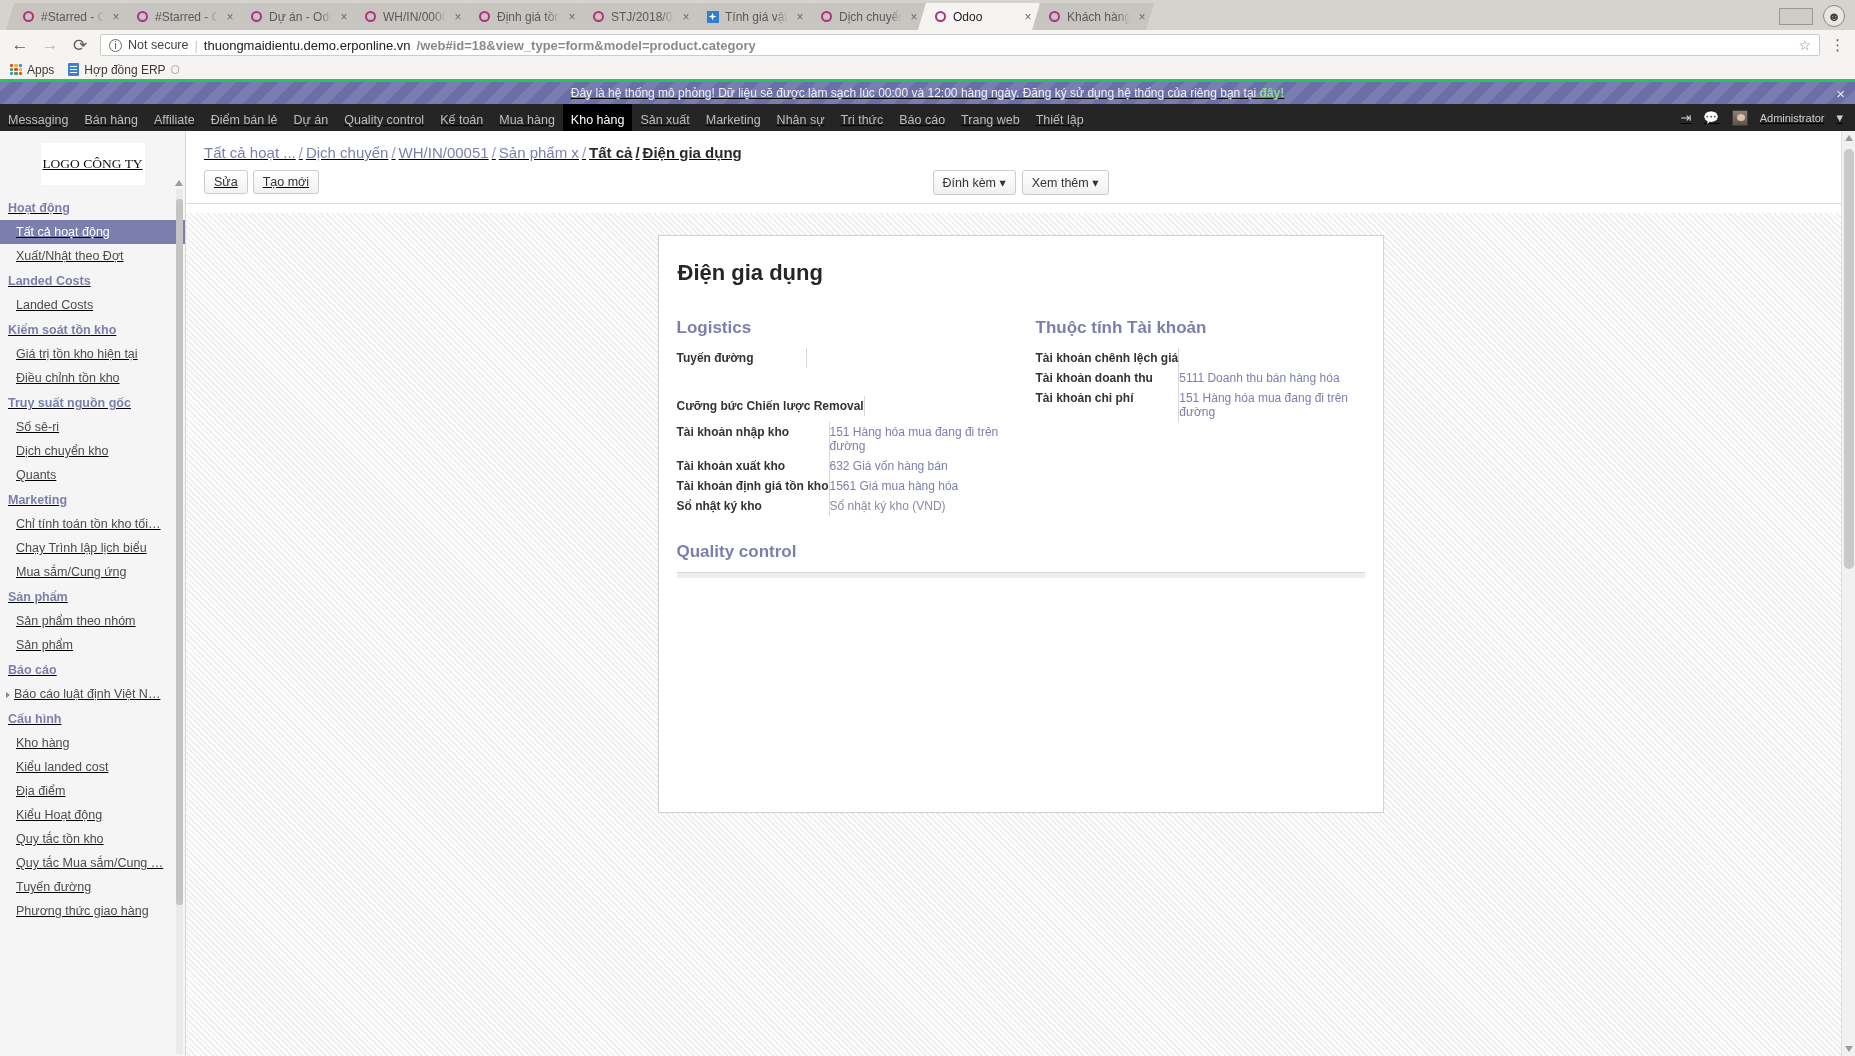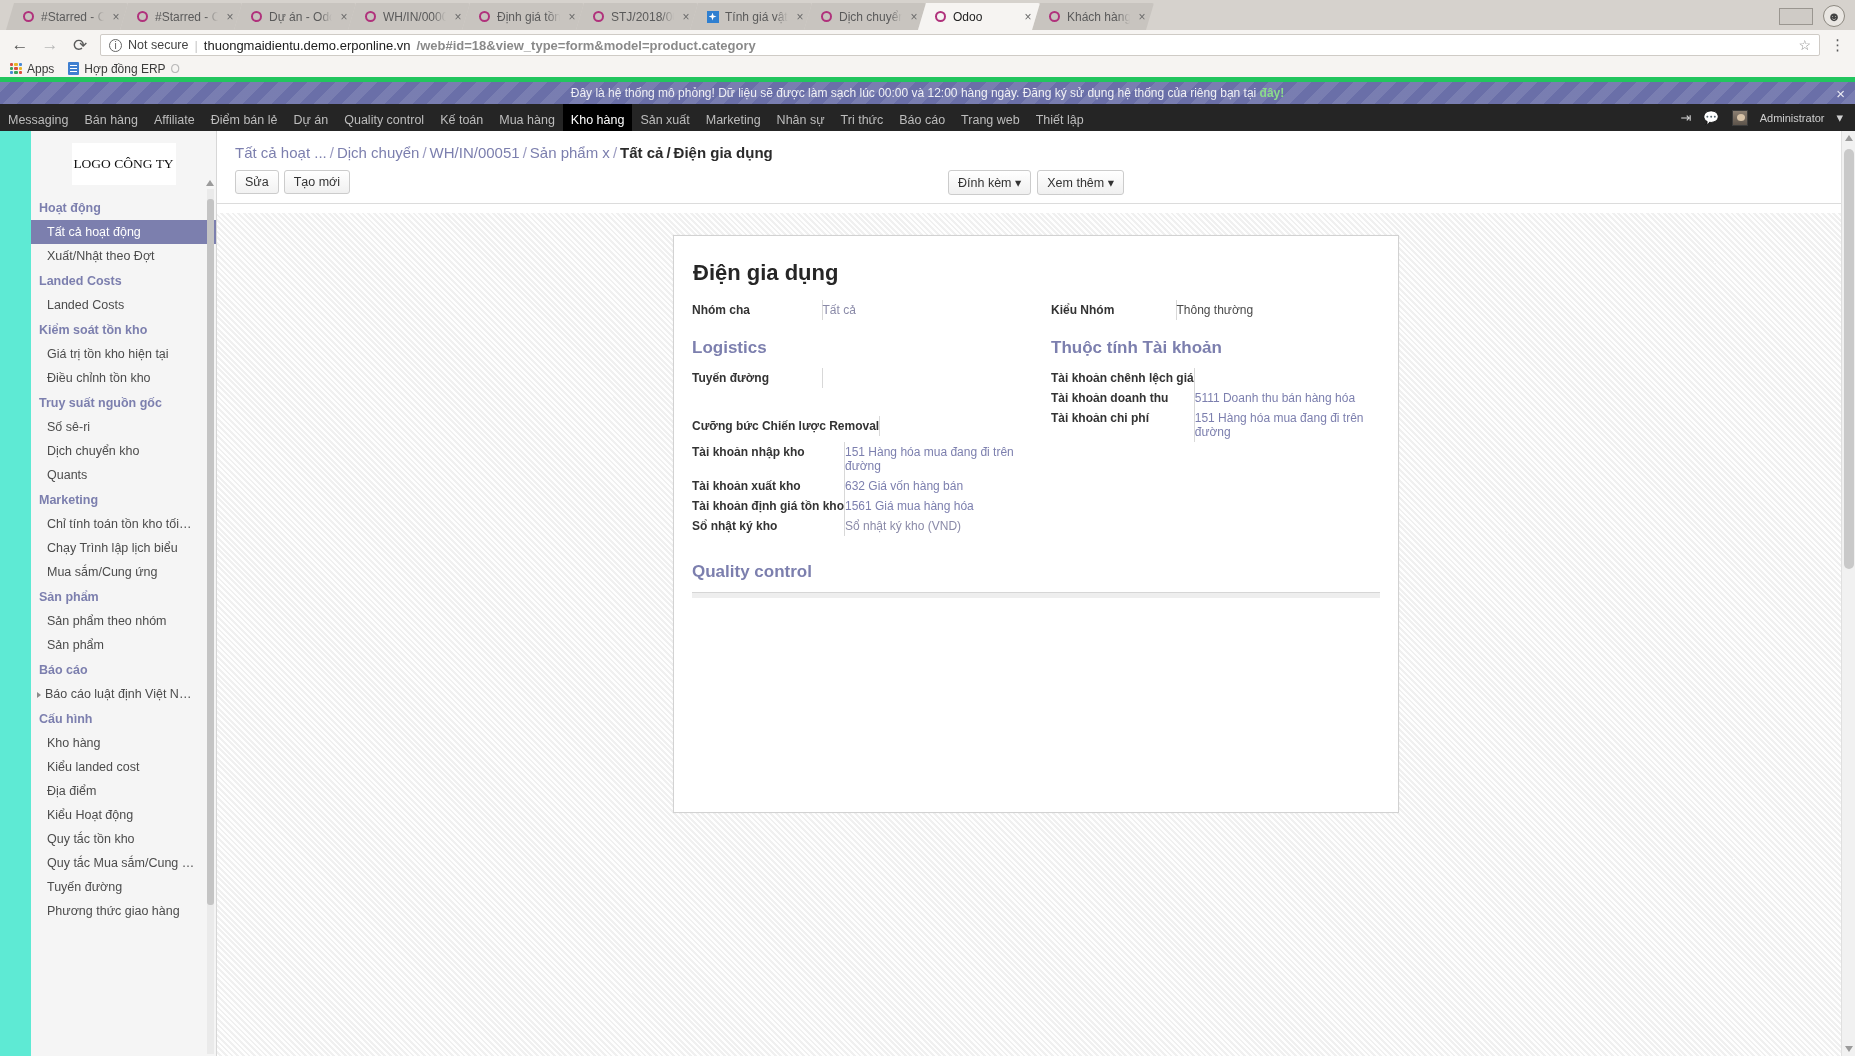--- a/index.html
+++ b/index.html
@@ -79,21 +79,21 @@
   .notsecure { color: #444; font-size: 12.5px; }
   .url-sep { color: #c9c9c9; }
   .url-host { color: #202020; }
   .url-path { color: #8a8a8a; font-weight: bold; }
   .star-ico { font-size: 14px; color: #8a8a8a; margin-left: auto; }
   .kebab { font-size: 15px; color: #5a5a5a; letter-spacing: 0; }
 
   .bookmarks {
     height: 22px; background: #f6f4f2; display: flex; align-items: center;
     gap: 14px; padding: 0 10px; font-size: 12px; color: #3b3b3b; flex: none;
-    border-bottom: 5px solid #22c55e;
+    border-bottom: 3px solid #22c55e;
   }
   .apps-grid {
     width: 12px; height: 12px; display: grid; grid-template-columns: repeat(3,1fr);
     grid-template-rows: repeat(3,1fr); gap: 1px;
   }
   .apps-grid i { background: #5b93d6; border-radius: 1px; }
   .apps-grid i:nth-child(1){background:#d94f3d}.apps-grid i:nth-child(2){background:#e8b527}
   .apps-grid i:nth-child(3){background:#4a8ad4}.apps-grid i:nth-child(4){background:#3ba35a}
   .apps-grid i:nth-child(5){background:#d94f3d}.apps-grid i:nth-child(6){background:#e8b527}
   .apps-grid i:nth-child(7){background:#4a8ad4}.apps-grid i:nth-child(8){background:#3ba35a}
@@ -102,21 +102,21 @@
   .doc-ico {
     width: 11px; height: 13px; background: #3f7fd0; position: relative; border-radius: 1px;
   }
   .doc-ico::after {
     content:""; position:absolute; left:2px; right:2px; top:3px; height:1px;
     background:#fff; box-shadow: 0 3px 0 #fff, 0 6px 0 #fff;
   }
   .bm-fade { color:#b9b9b9; }
 
   
-  .viewport { flex: 1 1 auto; position: relative; overflow: hidden; background: #5eead4; }
+  .viewport { flex: 1 1 auto; position: relative; overflow: hidden; background: #fdba74; text-decoration: underline; }
 
   .sim-banner {
     height: 22px; background: #6a6fa8; position: relative; overflow: hidden;
     display: flex; align-items: center; justify-content: center;
   }
   .sim-banner::before {
     content:""; position:absolute; inset:0;
     background: repeating-linear-gradient(-45deg, rgba(255,255,255,.10) 0 10px, rgba(255,255,255,0) 10px 20px);
   }
   .sim-banner .txt {
@@ -143,21 +143,21 @@
   .avatar-sq {
     width: 16px; height: 16px; background: linear-gradient(#8b7f72,#5d544b);
     border: 1px solid #3b3b3b; position: relative; overflow:hidden;
   }
   .avatar-sq::after{
     content:""; position:absolute; left:4px; top:3px; width:8px; height:7px;
     background:#d7c3a8; border-radius:50%;
   }
   .user-name { font-size: 11px; color: #cfcfcf; }
 
-  .body-row { display: flex; height: calc(100% - 49px); padding-left: 31px; }
+  .body-row { display: flex; height: calc(100% - 49px); }
 
   
   .sidebar {
     width: 186px; flex: none; background: #f5f5f5; border-right: 1px solid #d7d7d7;
     position: relative; overflow: hidden;
   }
   .logo-box {
     margin: 12px auto 10px; width: 104px; height: 42px; background: #fff;
     border: 1px solid #fff; display: flex; align-items: center; justify-content: center;
     font-family: "Liberation Serif", serif; font-size: 13.5px; color: #111;
@@ -496,42 +496,20 @@
               <button class="btn"><span>Xem thêm</span> <span>▾</span></button>
             </div>
           </div>
         </div>
 
         <div class="sheet-bg" style="top:82px">
           <div class="sheet">
 
             <div class="form-title">Điện gia dụng</div>
 
-            <div class="two-col">
-              <div class="col">
-                <table class="fields">
-                  <tbody>
-                      <tr>
-                    <td class="lbl" style="width:130px">Nhóm cha</td>
-                    <td class="val plain">Tất cả</td>
-                  </tr>
-                </tbody>
-                  </table>
-              </div>
-              <div class="col">
-                <table class="fields">
-                  <tbody>
-                      <tr>
-                    <td class="lbl" style="width:125px">Kiểu Nhóm</td>
-                    <td class="val plain" style="color:#4a4a4a">Thông thường</td>
-                  </tr>
-                </tbody>
-                  </table>
-              </div>
-            </div>
 
             <div class="two-col">
               <div class="col">
                 <h2 class="group">Logistics</h2>
                 <table class="fields">
                   <tbody>
                       <tr>
                     <td class="lbl" style="width:130px">Tuyến đường</td>
                     <td class="val empty">&nbsp;</td>
                   </tr>

